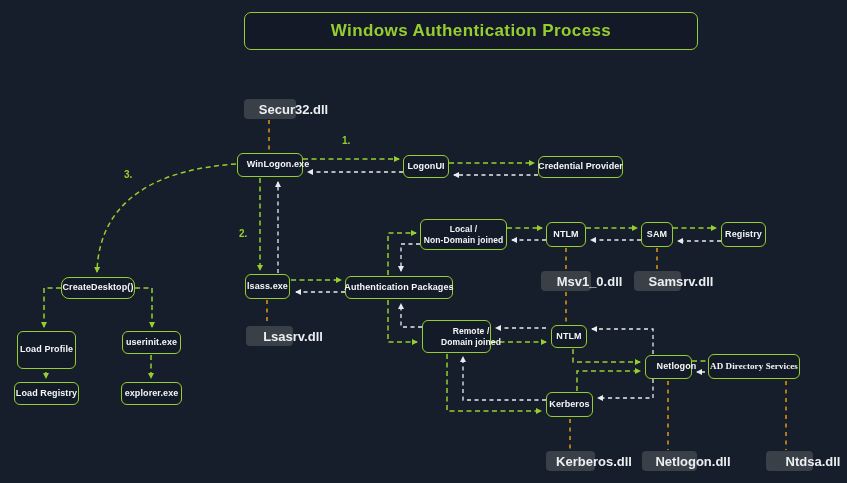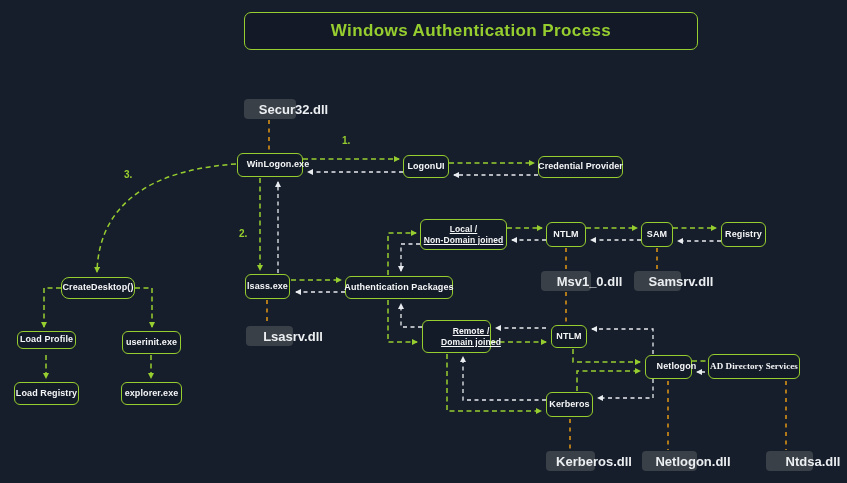--- a/index.html
+++ b/index.html
@@ -31,21 +31,21 @@
   }
   .title-text{color:var(--accent-green);font-size:17px;font-weight:bold;letter-spacing:.4px;}
   .node{
     position:absolute;box-sizing:border-box;
     display:flex;flex-direction:column;align-items:center;justify-content:center;
     background:var(--node-fill);
     border:1.5px solid var(--accent-green);border-radius:6px;
     color:var(--text-white);font-weight:bold;font-size:9px;
     text-align:center;line-height:1.25;letter-spacing:.1px;white-space:nowrap;
   }
-  .node.small{font-size:8.5px;text-decoration:underline;}
+  .node.small{font-size:8.5px;}
   .dll{
     position:absolute;box-sizing:border-box;
     display:flex;align-items:center;justify-content:center;
     background:var(--dll-fill);border-radius:4px;
     color:#eceff1;font-weight:bold;font-size:13px;white-space:nowrap;padding-left:47px;
   }
   .step{position:absolute;color:var(--accent-green);font-weight:bold;font-size:10px;}
 </style>
 </head>
 <body>
@@ -112,21 +112,21 @@
   </div>
 
   <div class="step" style="left:342px;top:135px;">1.</div>
   <div class="step" style="left:239px;top:228px;">2.</div>
   <div class="step" style="left:124px;top:169px;">3.</div>
 
   <div class="node" style="left:237px;top:153px;width:66px;height:24px;padding-left:16px;">WinLogon.exe</div>
   <div class="node" style="left:403px;top:155px;width:46px;height:23px;">LogonUI</div>
   <div class="node" style="left:538px;top:156px;width:85px;height:22px;">Credential Provider</div>
   <div class="node" style="left:61px;top:277px;width:74px;height:22px;border-radius:8px;">CreateDesktop()</div>
-  <div class="node" style="left:17px;top:331px;width:59px;height:18px;">Load Profile</div>
+  <div class="node" style="left:17px;top:331px;width:59px;height:38px;">Load Profile</div>
   <div class="node" style="left:14px;top:382px;width:65px;height:23px;">Load Registry</div>
   <div class="node" style="left:122px;top:331px;width:59px;height:23px;">userinit.exe</div>
   <div class="node" style="left:121px;top:382px;width:61px;height:23px;">explorer.exe</div>
   <div class="node" style="left:245px;top:274px;width:45px;height:25px;">lsass.exe</div>
   <div class="node" style="left:345px;top:276px;width:108px;height:23px;">Authentication Packages</div>
   <div class="node small" style="left:420px;top:219px;width:87px;height:31px;">
     <span>Local /</span>
     <span>Non-Domain joined</span>
   </div>
   <div class="node" style="left:546px;top:222px;width:40px;height:25px;">NTLM</div>

